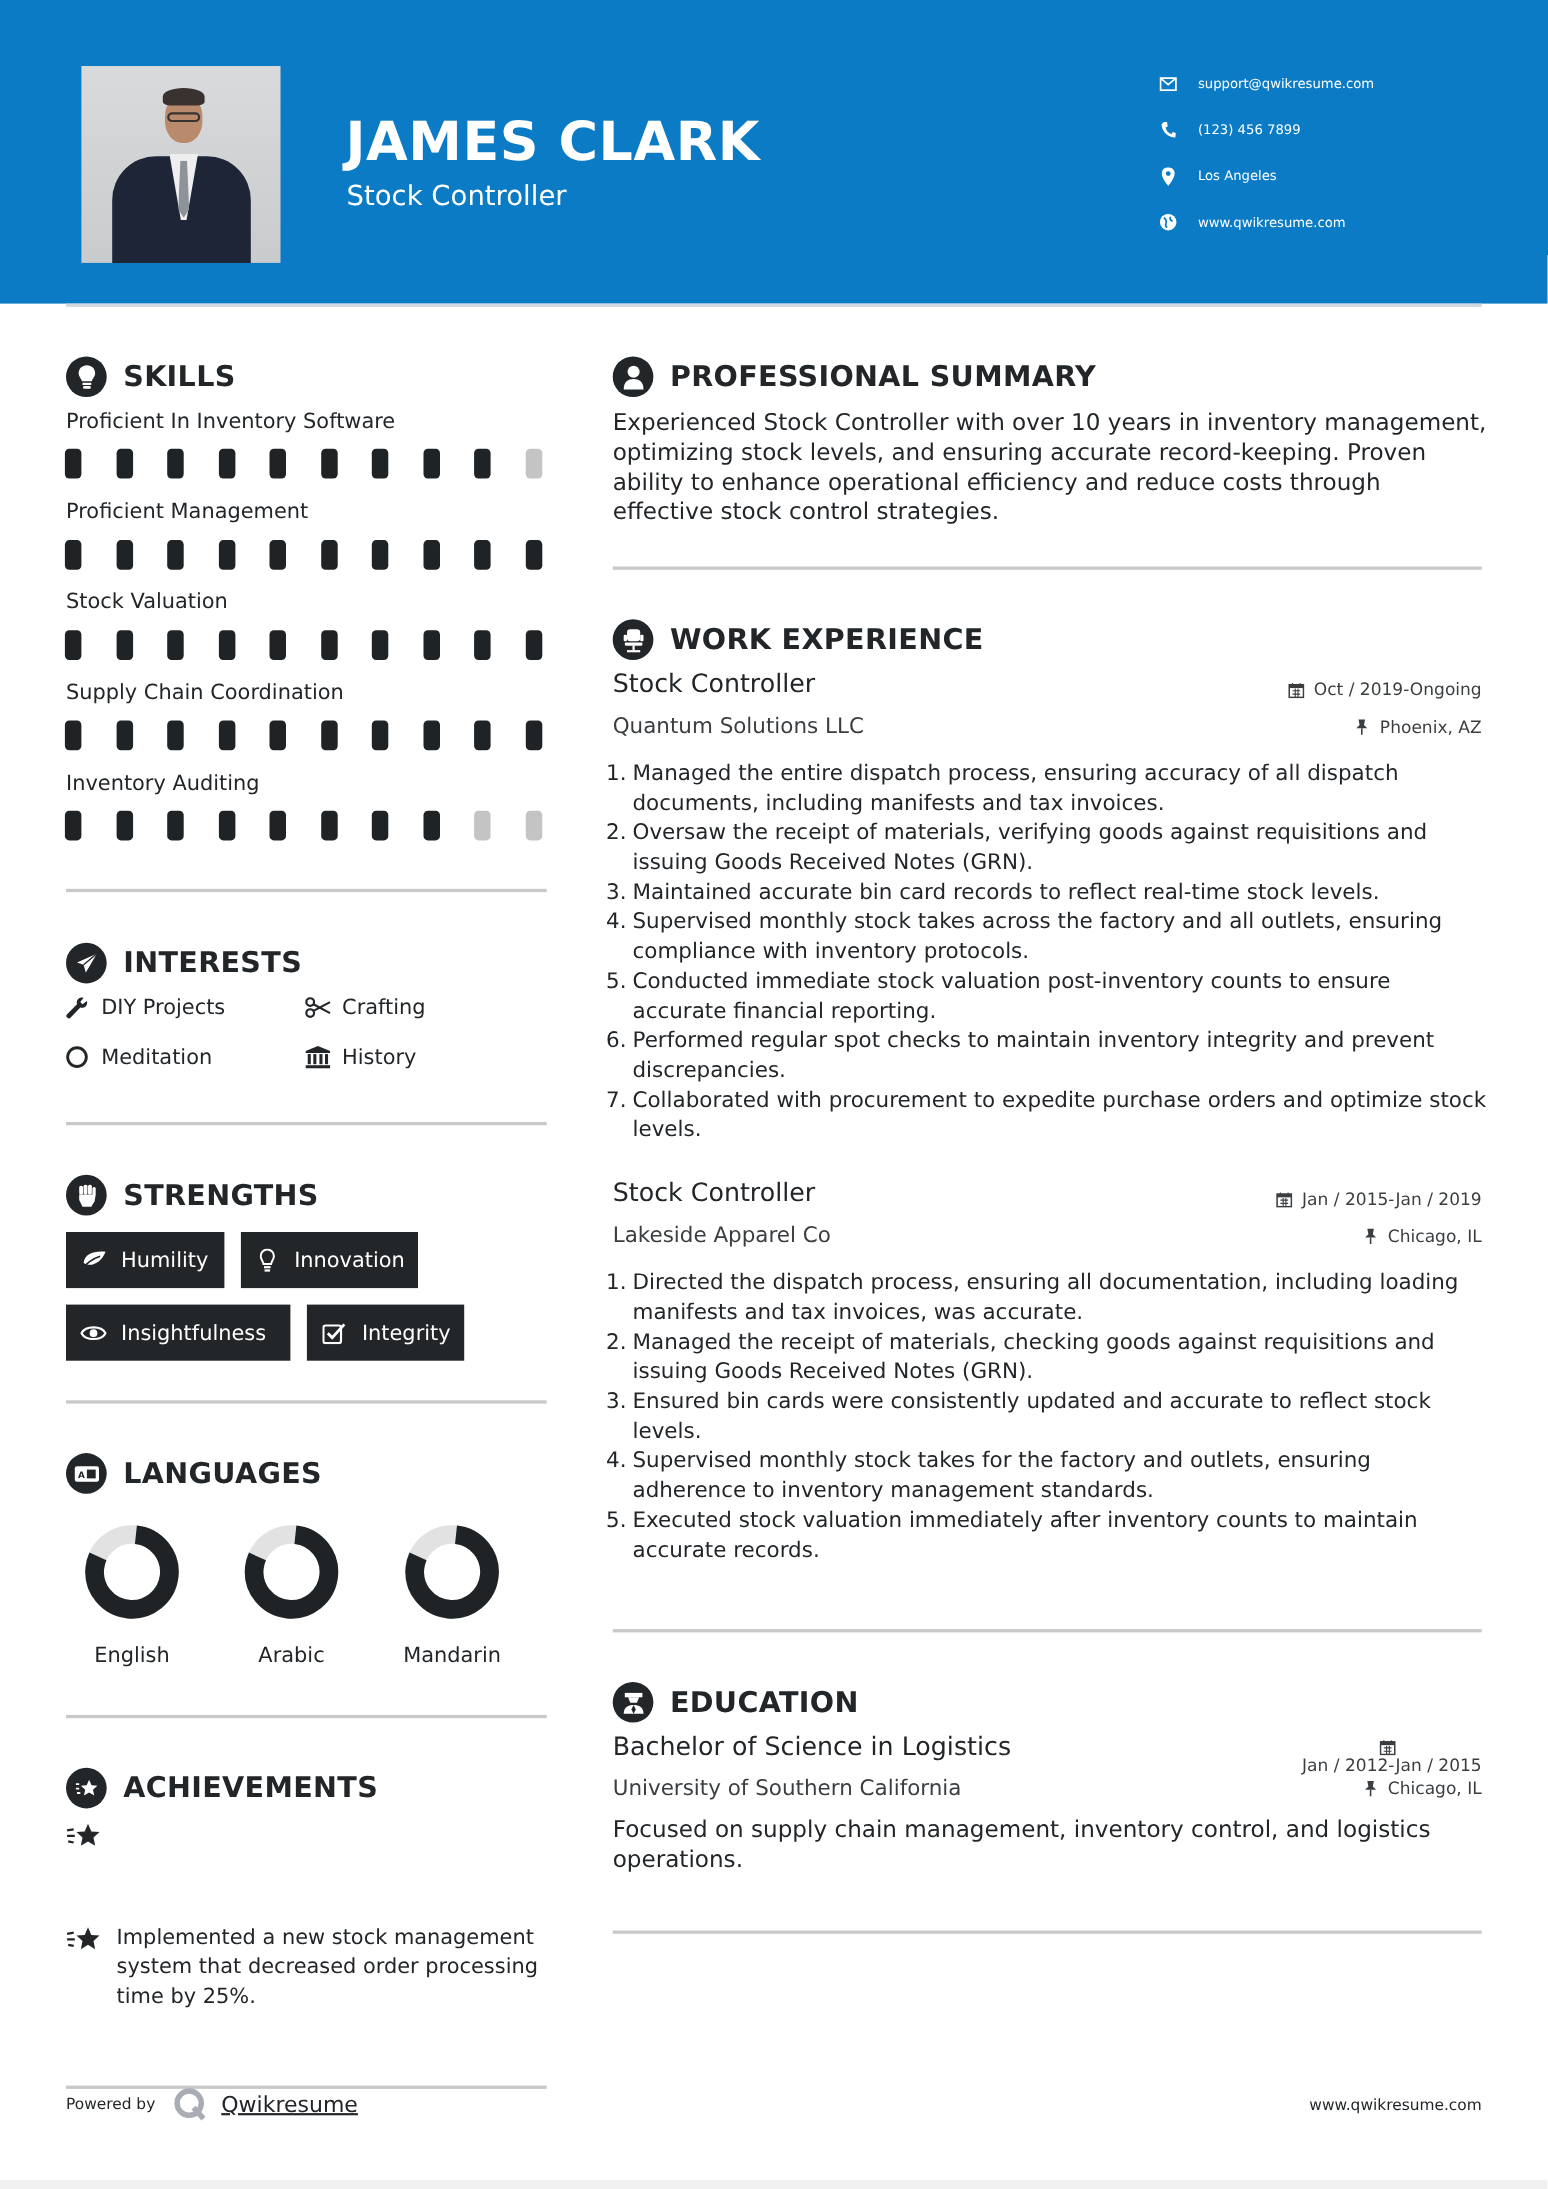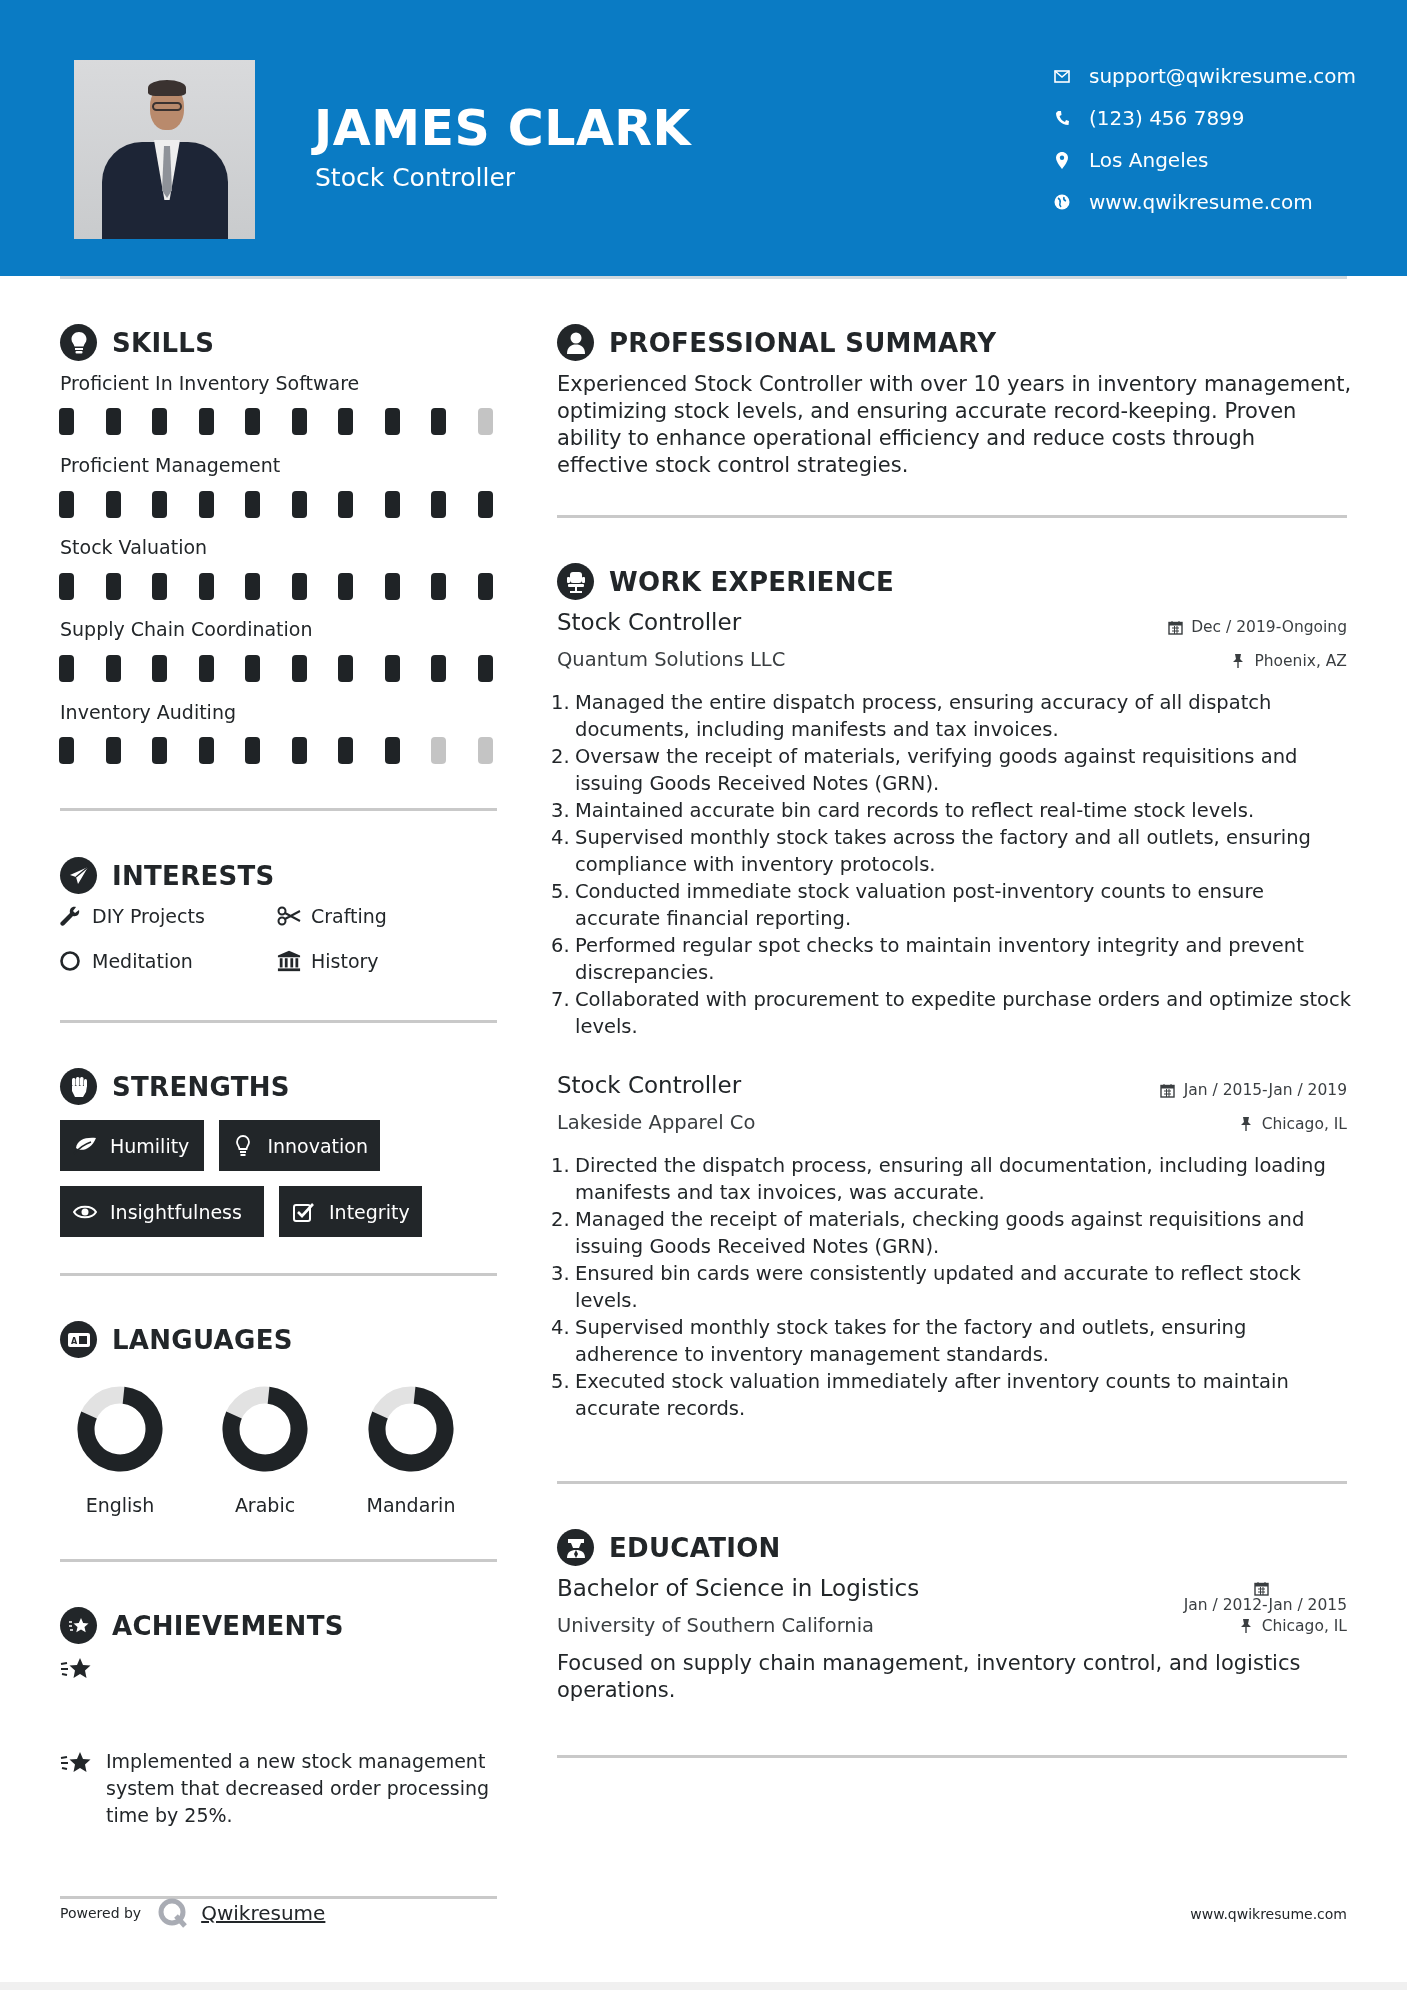--- a/index.html
+++ b/index.html
@@ -15,21 +15,21 @@
   .photo .body { position: absolute; left: 28px; top: 82px; width: 126px; height: 110px; border-radius: 40px 40px 0 0; background: #1d2536; }
   .photo .shirt { position: absolute; left: 80px; top: 80px; width: 26px; height: 60px; background: #eeeeee; clip-path: polygon(0 0,100% 0,60% 100%,40% 100%); }
   .photo .tie { position: absolute; left: 88px; top: 86px; width: 10px; height: 52px; background: #8e9299; clip-path: polygon(20% 0,80% 0,100% 85%,50% 100%,0 85%); }
 
   .name { position: absolute; left: 314px; top: 100px; font-family: "DejaVu Sans", sans-serif; font-weight: bold; font-size: 49px; color: #ffffff; letter-spacing: 0.5px; }
   .jobtitle { position: absolute; left: 315px; top: 163px; font-size: 25px; color: #ffffff; }
 
   .contacts { position: absolute; left: 1053px; top: 55px; }
   .contact { display: flex; align-items: center; height: 42px; }
   .contact .cicon { width: 18px; height: 18px; color: #ffffff; display: flex; align-items: center; justify-content: center; }
-  .contact .ctext { margin-left: 18px; font-size: 20px; color: #ffffff; }
+  .contact .ctext { margin-left: 18px; font-size: 12px; color: #ffffff; }
 
   .sec-head { position: absolute; display: flex; align-items: center; }
   .sec-icon { width: 37px; height: 37px; border-radius: 50%; background: #222629; display: flex; align-items: center; justify-content: center; }
   .sec-title { margin-left: 15px; font-weight: bold; font-size: 26px; color: #222629; letter-spacing: 0.3px; }
 
   .divider { position: absolute; height: 3px; background: #c9c9c9; }
 
   .skill-label { position: absolute; left: 60px; font-size: 19px; color: #222629; }
   .skill-bars { position: absolute; left: 59px; display: flex; }
   .bar { width: 15px; height: 27px; border-radius: 4px; background: #1f2326; margin-right: 31.5px; }
@@ -404,21 +404,21 @@
 
 <div class="job-title" style="top:609px;">Stock Controller</div>
 <div class="meta" style="top:618px;">
   <span class="micon">
     <svg width="15" height="15" viewBox="0 0 15 15">
         <rect x="1" y="2.5" width="13" height="11.5" fill="none" stroke="#3a3e41" stroke-width="1.4"></rect>
         <rect x="1" y="2.5" width="13" height="3" fill="#3a3e41"></rect>
         <path d="M4 1 L4 4 M11 1 L11 4 M4 8 L11 8 M4 11 L11 11 M6.5 6 L6.5 14 M9 6 L9 14" stroke="#3a3e41" stroke-width="1"></path>
       </svg>
   </span>
-  <span>Dec / 2019-Ongoing</span>
+  <span>Oct / 2019-Ongoing</span>
 </div>
 <div class="company" style="top:648px;">Quantum Solutions LLC</div>
 <div class="meta" style="top:652px;">
   <span class="micon">
     <svg width="12" height="16" viewBox="0 0 12 16">
         <path d="M3 1 L9 1 L8 6 L11 9 L1 9 L4 6 Z" fill="#3a3e41"></path>
         <rect x="5.3" y="9" width="1.4" height="6" fill="#3a3e41"></rect>
       </svg>
   </span>
   <span>Phoenix, AZ</span>

